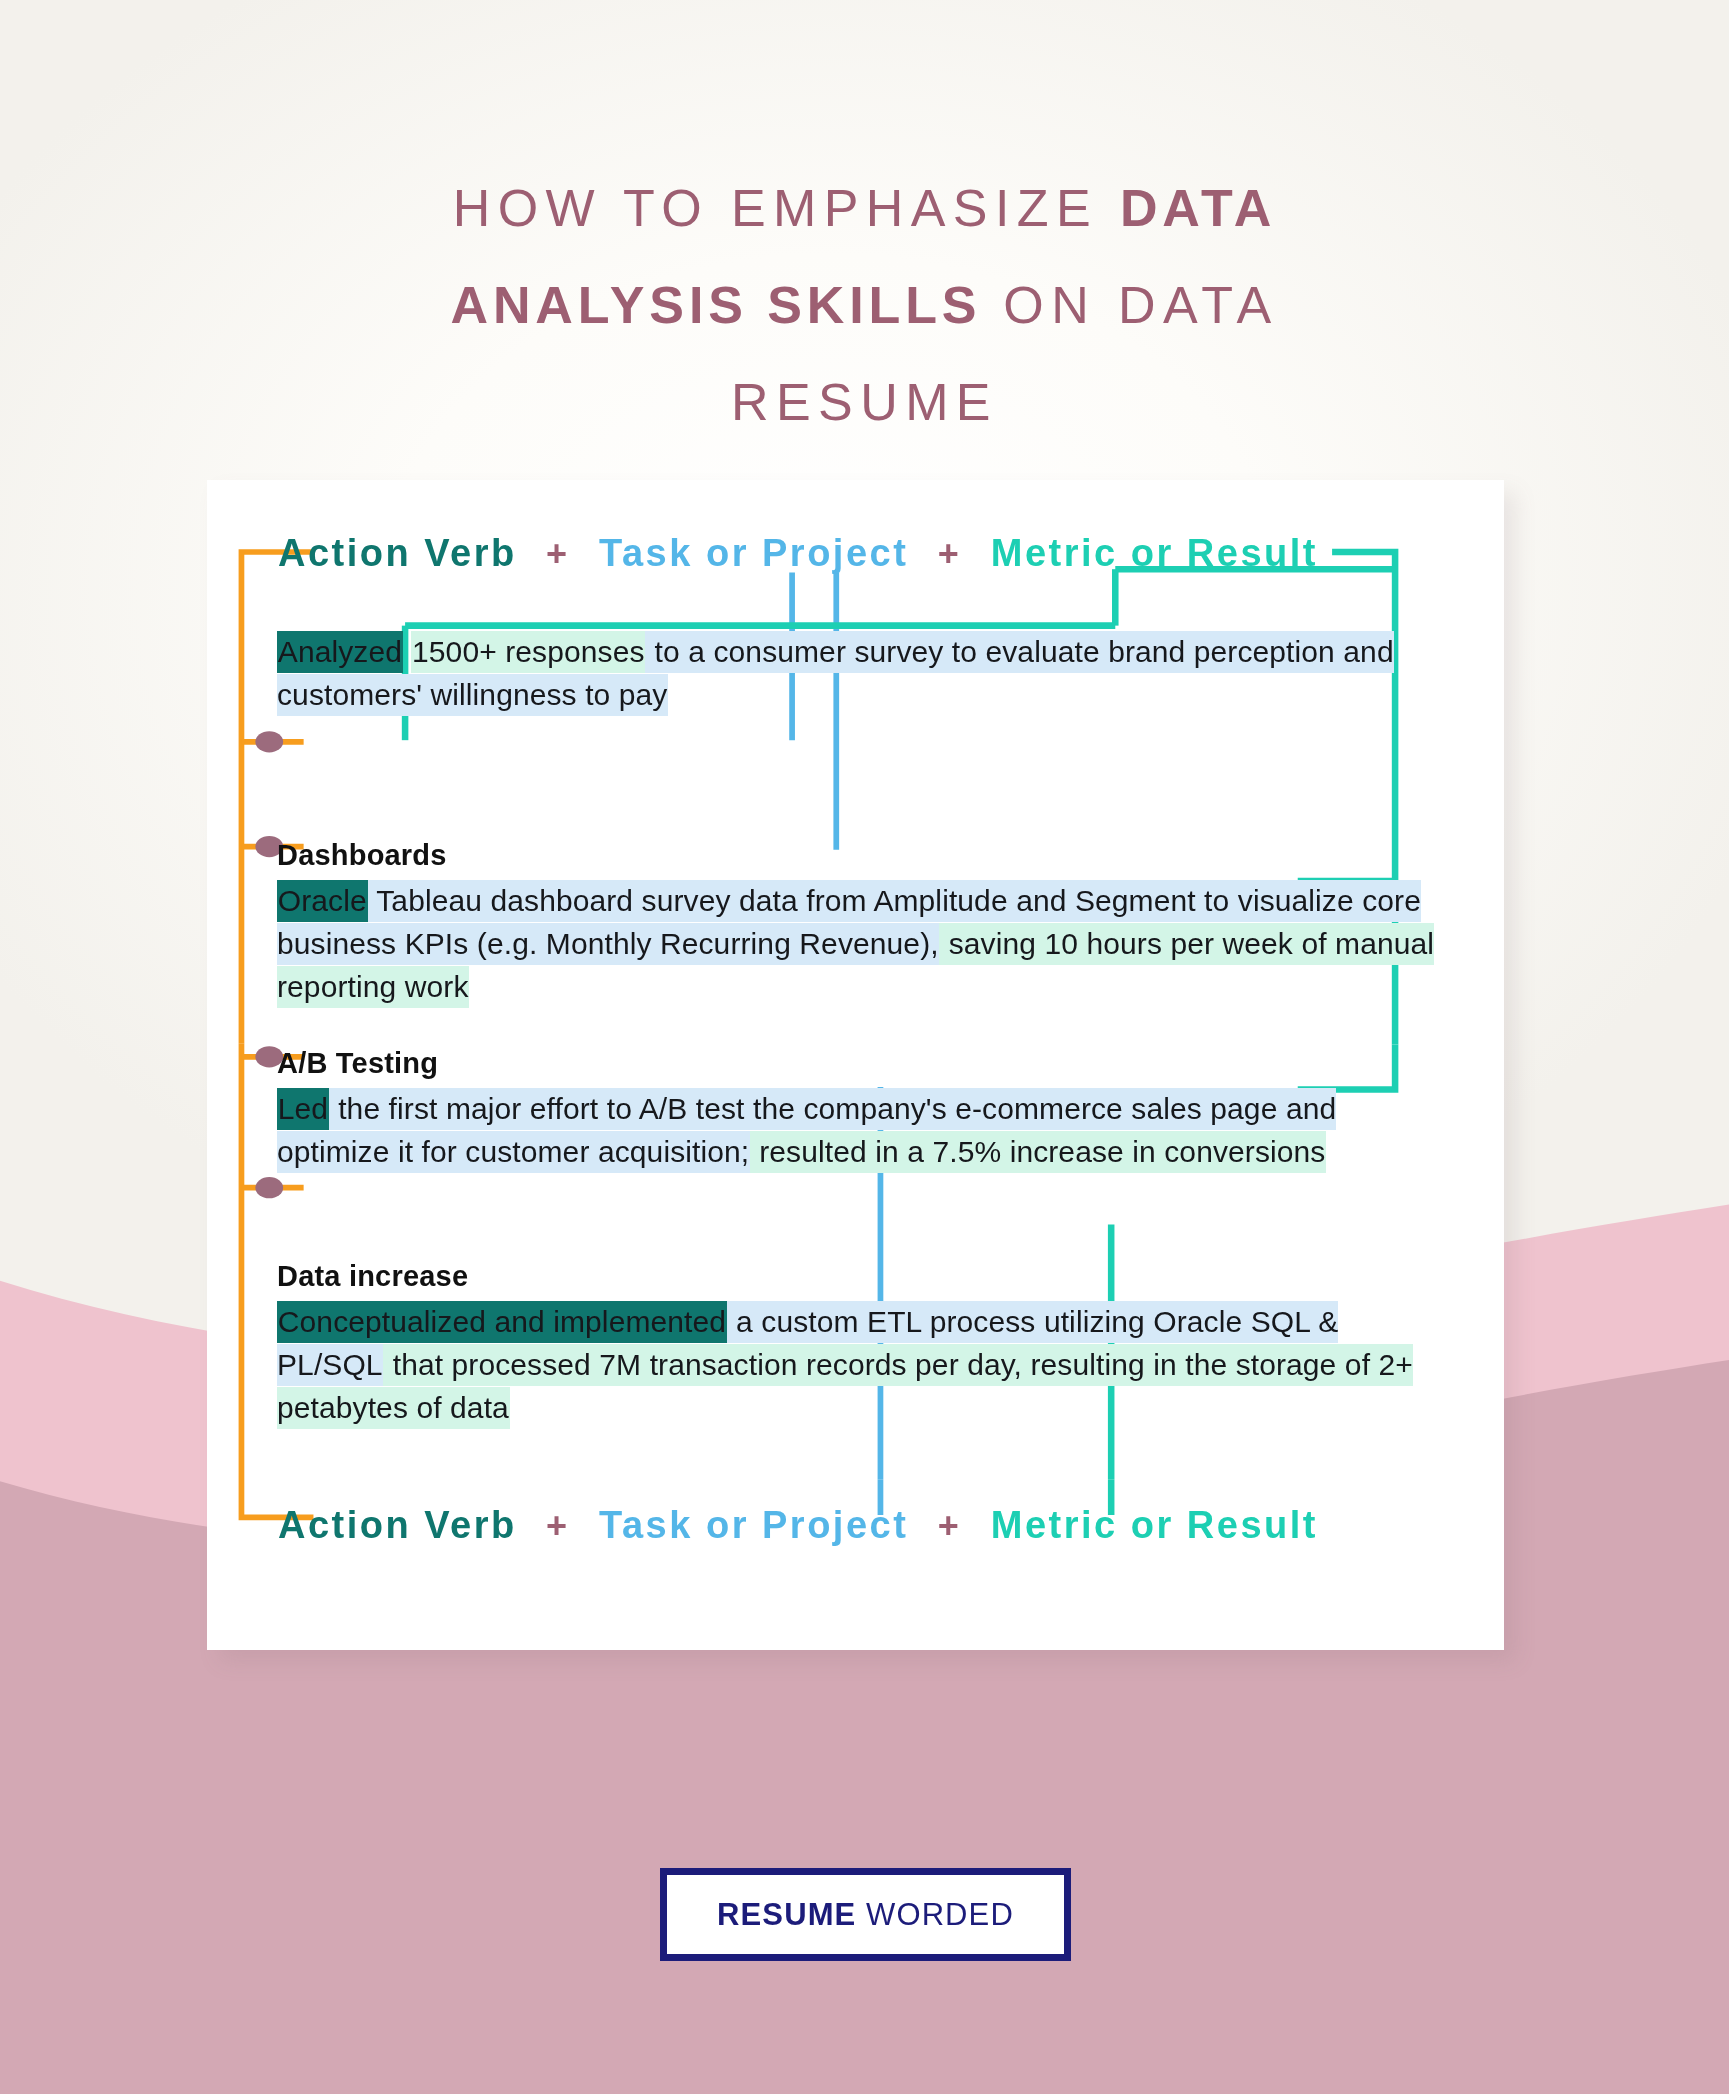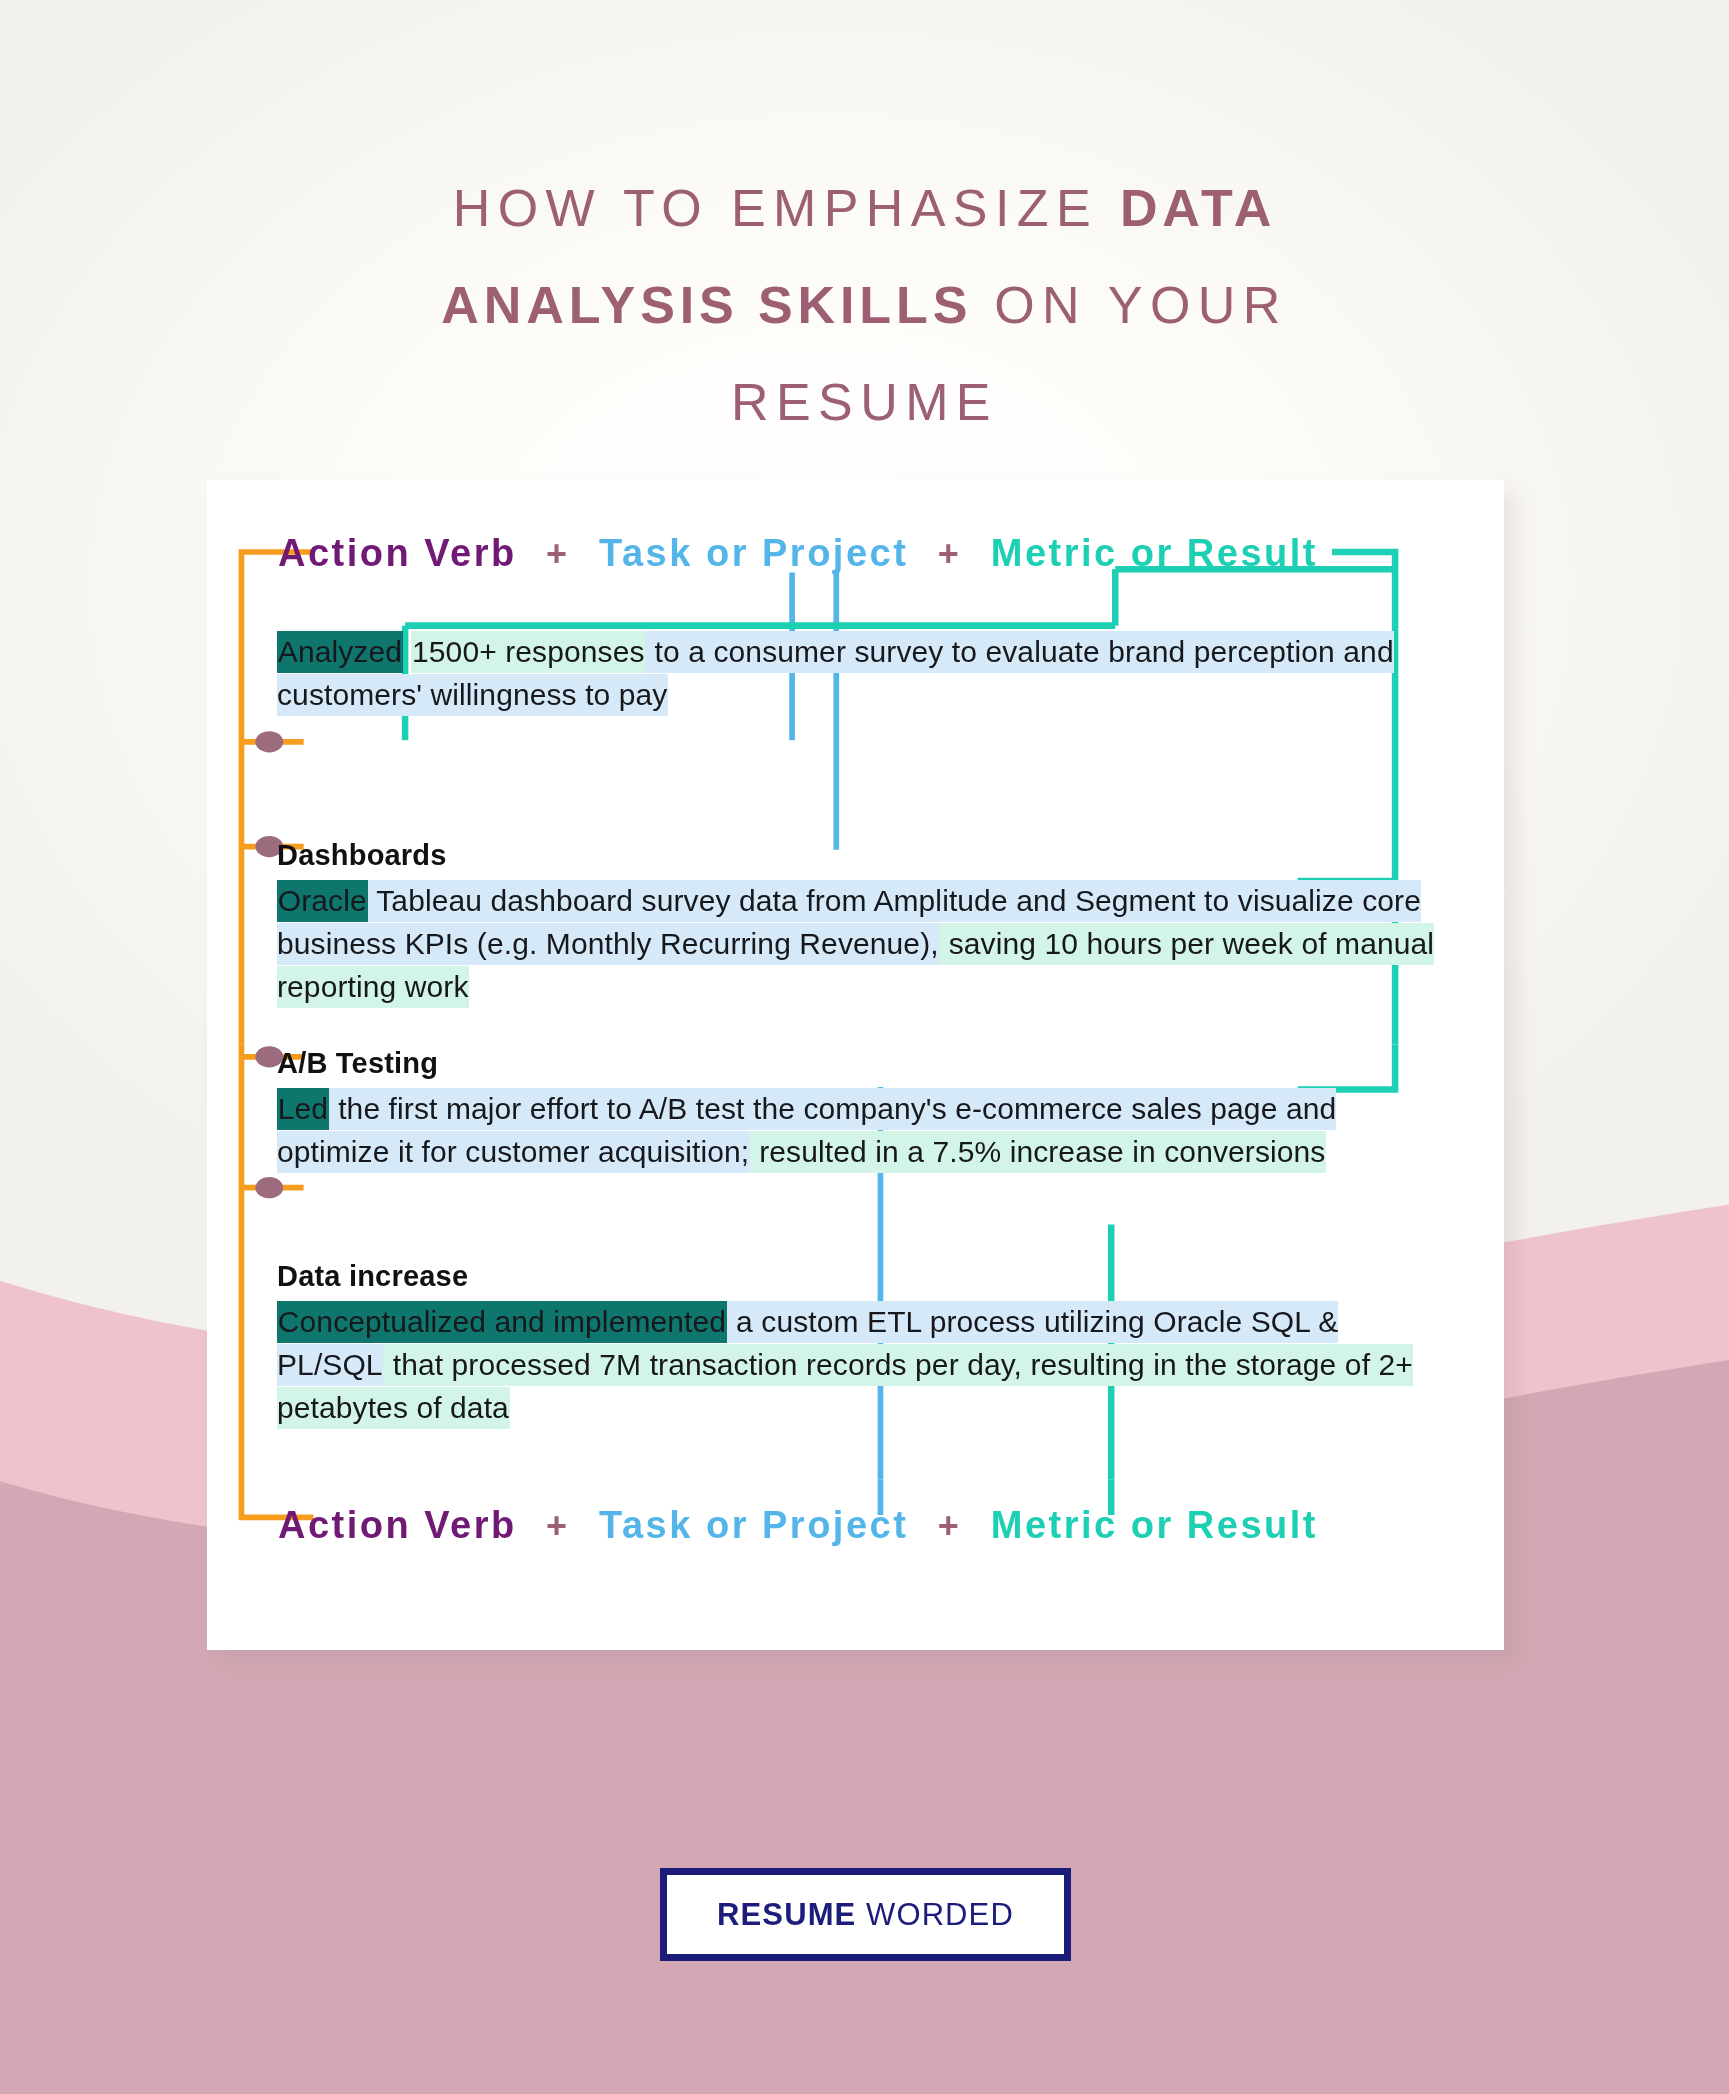--- a/index.html
+++ b/index.html
@@ -69,21 +69,21 @@
   .formula {
     position: absolute;
     z-index: 5;
     white-space: nowrap;
     font-size: 38px;
     font-weight: 700;
     letter-spacing: 2.5px;
   }
   #formula-top    { left: 278px; top: 532px; }
   #formula-bottom { left: 278px; top: 1504px; }
-  .f-verb   { color: #701a75; text-align: right; }
+  .f-verb   { color: #0f766e; text-align: right; }
   .f-task   { color: #54b6e8; }
   .f-metric { color: #1dcfb3; }
   .f-plus   { color: #9d5f72; font-size: 36px; padding: 0 16.4px; }
 
   
   .block {
     position: absolute;
     left: 277px;
     width: 1170px;
     z-index: 5;
@@ -137,21 +137,21 @@
 <div id="bg-layer">
   <div id="bg-radial"></div>
   <svg id="bg-waves" width="1729" height="2095" viewBox="0 0 2113 2560">
     <path fill="#EFC3CE" d="M0,1565 C430,1700 980,1690 1420,1600 C1700,1542 1930,1500 2113,1472 L2113,2560 L0,2560 Z"></path>
     <path fill="#D3A8B4" d="M0,1810 C440,1940 960,1900 1400,1800 C1690,1734 1930,1690 2113,1662 L2113,2560 L0,2560 Z"></path>
   </svg>
 </div>
 
 <div id="title">
   <span class="ln"><span>HOW TO EMPHASIZE </span><span class="b">DATA</span></span>
-  <span class="ln"><span class="b">ANALYSIS SKILLS</span><span> ON YOUR</span></span>
+  <span class="ln"><span class="b">ANALYSIS SKILLS</span><span> ON DATA</span></span>
   <span class="ln">RESUME</span>
 </div>
 
 <div id="card"></div>
 
 <svg id="wires" width="1297" height="1170" viewBox="0 0 1585 1430">
   <g fill="none" stroke-linecap="butt">
 
     <g stroke="#F79D1E" stroke-width="7">
 

